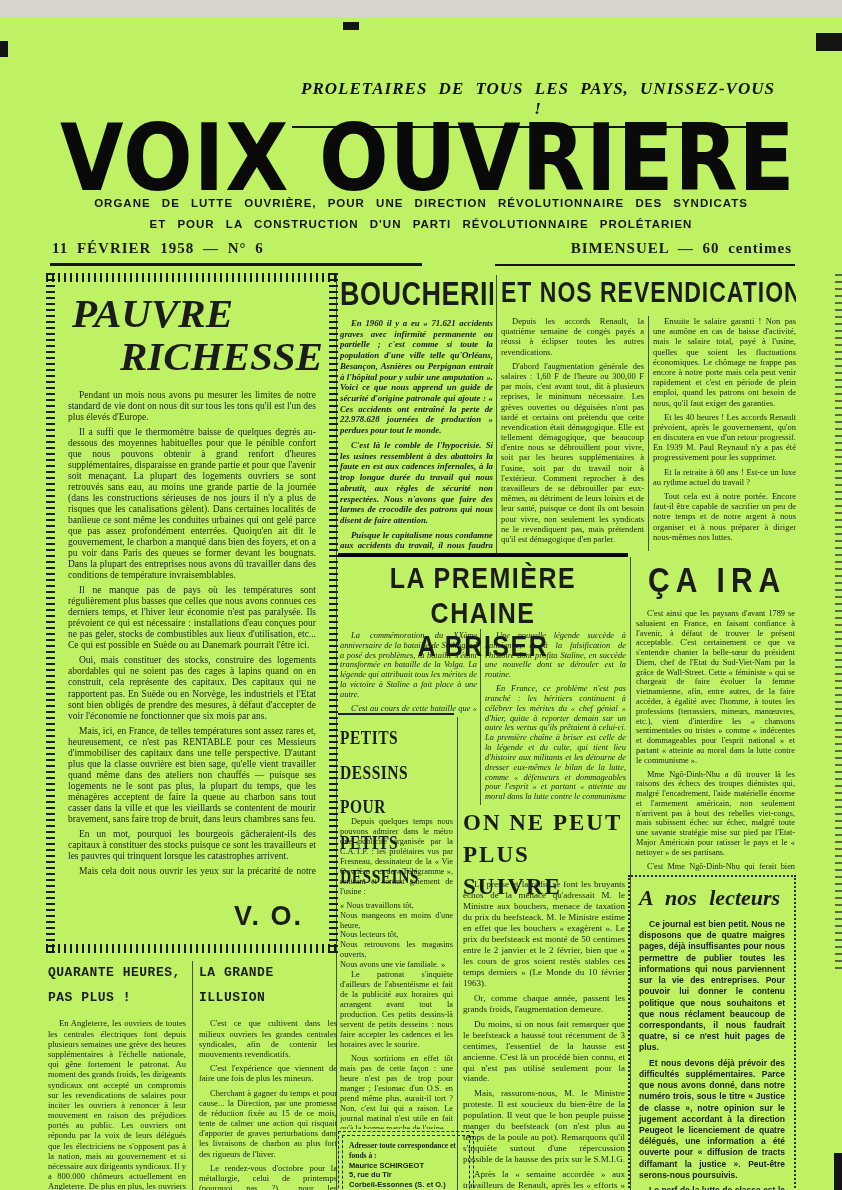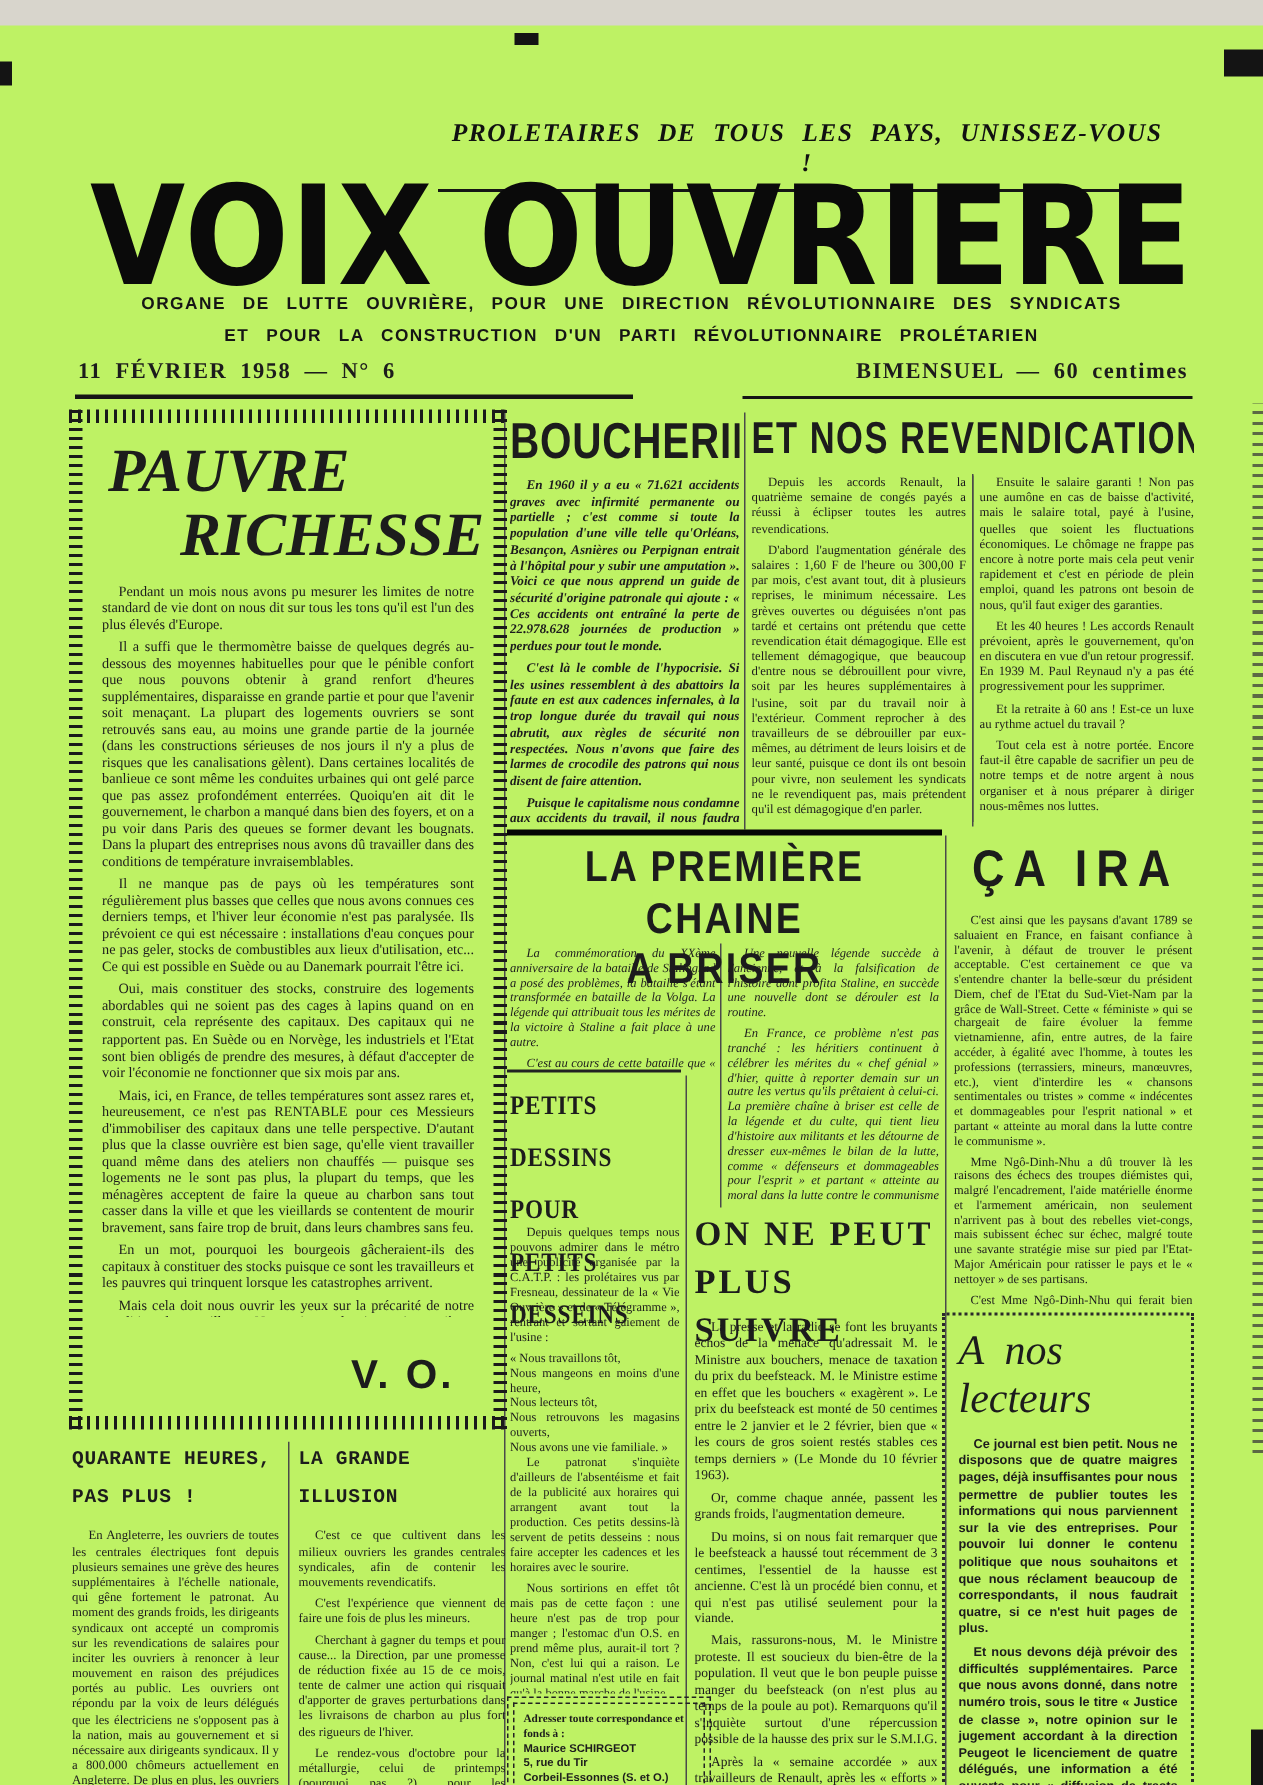--- a/index.html
+++ b/index.html
@@ -85,21 +85,21 @@
             font-size:9px;line-height:1.22;}
   
   .ca-head{position:absolute;top:544px;left:648px;width:150px;
            font-family:"Liberation Sans",sans-serif;font-weight:bold;font-size:30px;
            letter-spacing:6px;transform:scaleY(1.15);transform-origin:top left;}
   .ca-body{position:absolute;top:592px;left:636px;width:159px;height:262px;overflow:hidden;
            font-size:8.3px;line-height:1.18;}
   
   .anl-box{position:absolute;top:858px;left:628px;width:168px;height:328px;
            border:2px dotted #2a2a2a;padding:8px 9px;overflow:hidden;box-sizing:border-box;}
-  .anl-head{font-style:italic;font-weight:normal;font-size:28px;word-spacing:7px;margin-bottom:8px;}
+  .anl-head{font-style:italic;font-weight:bold;font-size:22px;word-spacing:7px;margin-bottom:8px;}
   .anl-body{font-family:"Liberation Sans",sans-serif;font-weight:bold;font-size:8.5px;
             line-height:1.32;}
   .anl-body p{margin:0 0 4px;text-indent:10px;text-align:justify;}
   
   .addr-box{position:absolute;top:1118px;left:342px;width:128px;height:64px;
             border:1px dashed #222;outline:1px dashed #222;outline-offset:3px;
             padding:5px 6px;box-sizing:border-box;font-size:7.5px;line-height:1.3;overflow:hidden;}
   .addr-intro{font-weight:bold;}
   .addr-center{text-align:left;font-family:"Liberation Sans",sans-serif;font-weight:bold;}
   .addr-ccp{text-align:center;letter-spacing:1px;margin-top:2px;}

